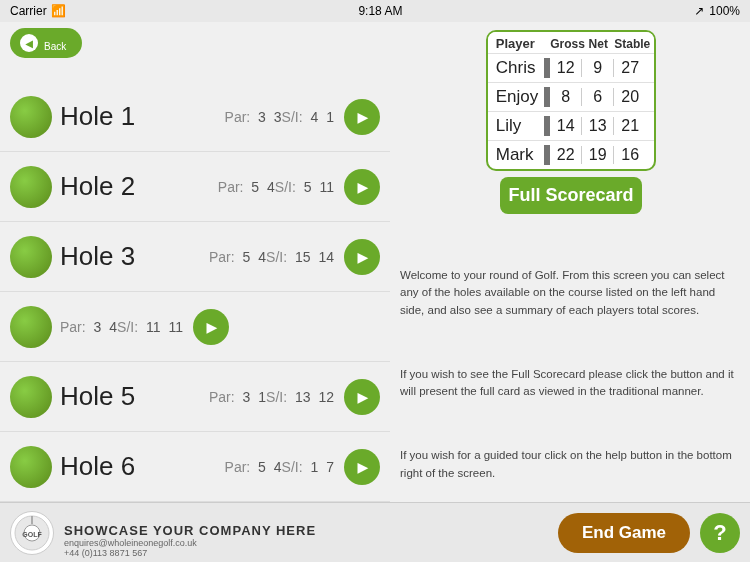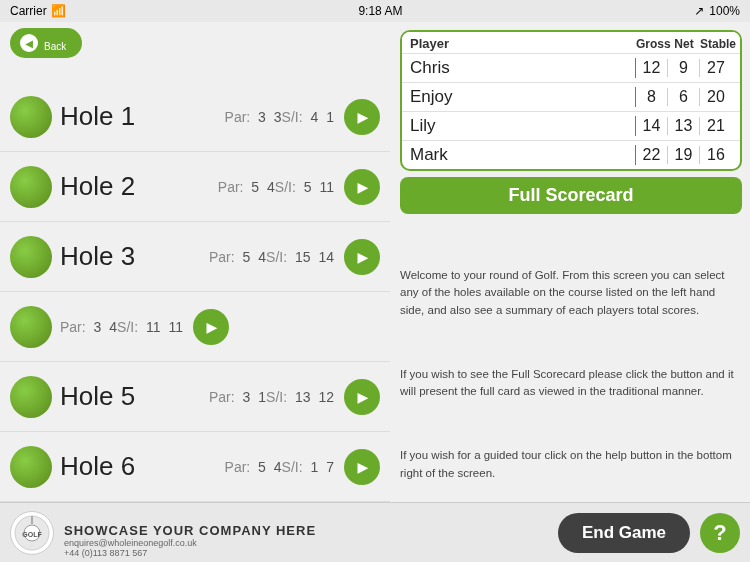--- a/index.html
+++ b/index.html
@@ -130,20 +130,21 @@
     .right-panel {
       position: absolute;
       top: 22px;
       left: 395px;
       right: 0;
       bottom: 0;
       padding: 8px 8px 8px 5px;
       display: flex;
       flex-direction: column;
       gap: 6px;
+      align-items: center;
     }
 
     
     .scorecard-box {
       background: white;
       border: 2.5px solid #6aaa2a;
       border-radius: 10px;
       overflow: hidden;
     }
 
@@ -168,21 +169,21 @@
     .scorecard-row {
       display: flex;
       align-items: center;
       padding: 4px 8px;
       border-top: 1px solid #e0e0e0;
     }
     .sc-player-name {
       flex: 1;
       font-size: 17px;
       color: #222;
-      border-right: 1px solid #737373;
+      border-right: 6px solid #737373;
       padding-right: 6px;
     }
     .sc-score {
       width: 32px;
       text-align: center;
       font-size: 16px;
       color: #222;
       border-right: 1px solid #ccc;
     }
     .sc-score:last-child { border-right: none; }
@@ -256,21 +257,21 @@
       color: #666;
     }
 
     .bottom-right {
       display: flex;
       align-items: center;
       gap: 10px;
     }
 
     .end-game-btn {
-      background: #404040;
+      background: #a16207;
       color: white;
       border-radius: 25px;
       padding: 10px 24px;
       font-size: 17px;
       font-weight: 600;
       cursor: pointer;
     }
 
     .help-btn {
       width: 40px;

